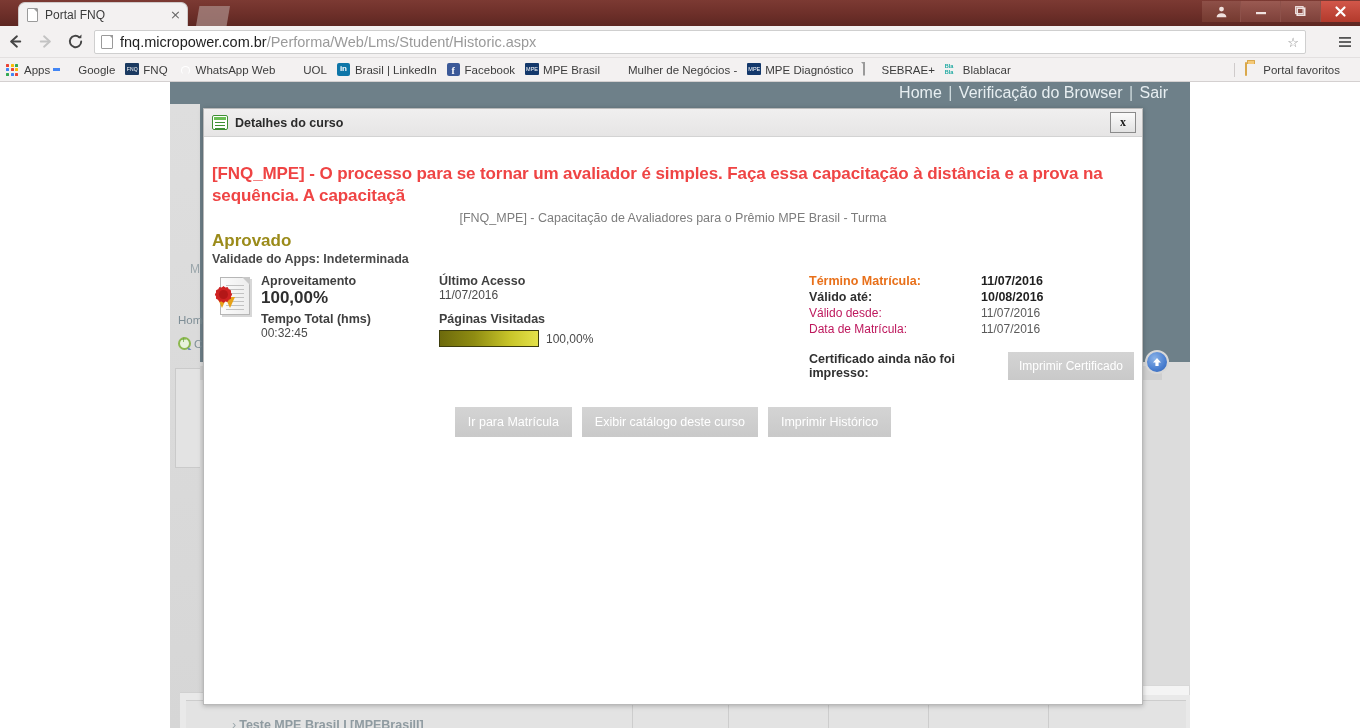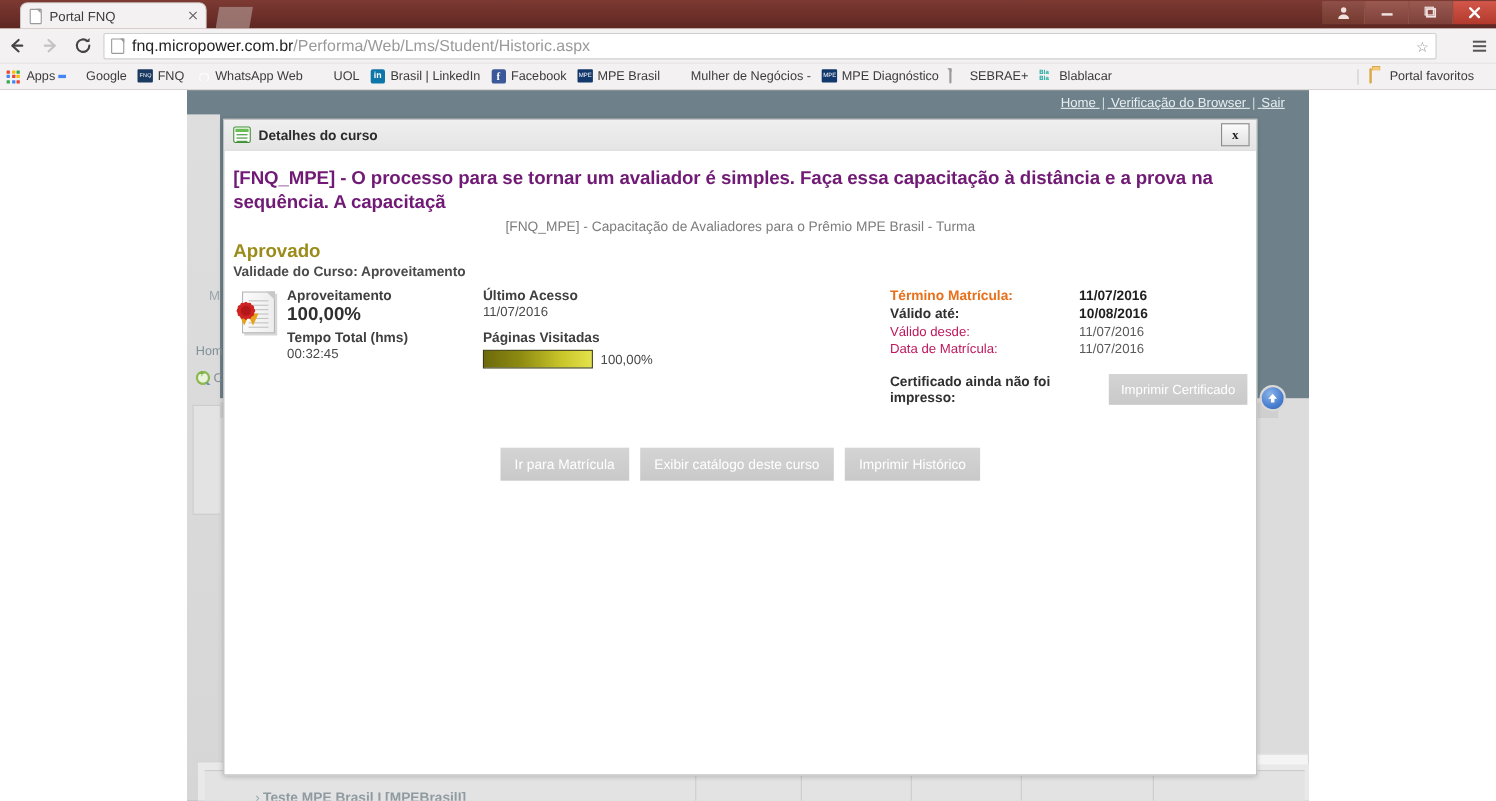--- a/index.html
+++ b/index.html
@@ -176,21 +176,21 @@
   .site-bg { position:absolute; inset:0; background:#ffffff; }
   .site-band {
     position: absolute; left: 170px; top: 0; width: 1020px; height: 646px;
     background: #6e8089;
   }
   .site-topbar {
     position: absolute; left: 170px; top: 0; width: 1020px; height: 22px;
     background: #6e8089; display:flex; align-items:center; justify-content:flex-end;
     padding-right: 22px;
   }
-  .topbar-links { font-size: 12px; color: #e7eef1; white-space: nowrap; text-decoration: underline; }
+  .topbar-links { font-size: 16px; color: #e7eef1; white-space: nowrap; }
   .topbar-links span.sep { color:#cfdadd; margin:0 2px; }
 
   
   .site-left {
     position: absolute; left: 170px; top: 22px; width: 30px; height: 624px;
     background: linear-gradient(to bottom,#dedede,#d6d6d6);
   }
   .frag { position:absolute; white-space:nowrap; overflow:hidden; }
   .frag.m { top:180px; left:190px; color:#9aa6ab; font-size:12px;}
   .frag.home { top:232px; left:178px; color:#7f8f97; font-size:11.5px;}
@@ -265,22 +265,22 @@
     position:absolute; right:6px; top:3px; width: 26px; height: 21px;
     background: linear-gradient(to bottom,#fbfbfb,#e2e2e2);
     border:1px solid #8b8b8b;
     display:flex; align-items:center; justify-content:center;
     font-size:12px; font-weight:bold; color:#1a1a1a; cursor:pointer;
     font-family:"Liberation Serif", serif;
   }
   .modal-body { padding: 14px 0 0 0; position:relative; height: 567px; }
 
   .course-title {
-    margin: 0 8px 0 8px; padding-left: 0;
-    font-size: 17px; font-weight: bold; color: #701a75; line-height: 22px;
+    margin: 12px 8px 0 8px; padding-left: 0;
+    font-size: 17px; font-weight: bold; color: #ef4444; line-height: 22px;
     font-family:"Liberation Sans", sans-serif;
     letter-spacing: -0.1px;
   }
   .course-sub {
     text-align: center; font-size: 12.5px; color:#7d7d7d; margin-top: 4px;
   }
   .status {
     margin: 6px 0 0 8px; font-size: 17px; font-weight: bold; color:#9b8b1a;
   }
   .validity {
@@ -581,21 +581,21 @@
       <div class="modal-header">
         <span class="modal-icon"></span>
         <span class="modal-title">Detalhes do curso</span>
         <div class="modal-close">x</div>
       </div>
 
       <div class="modal-body">
         <div class="course-title">[FNQ_MPE] - O processo para se tornar um avaliador é simples. Faça essa capacitação à distância e a prova na sequência. A capacitaçã</div>
         <div class="course-sub">[FNQ_MPE] - Capacitação de Avaliadores para o Prêmio MPE Brasil - Turma</div>
         <div class="status">Aprovado</div>
-        <div class="validity">Validade do Curso: Aproveitamento</div>
+        <div class="validity">Validade do Apps: Indeterminada</div>
 
         <div class="info-grid">
 
           <div class="cert-icon">
             <div class="paper"></div>
             <div class="fold" style="left:30px"></div>
             <div class="lines">
                 <i></i>
                 <i></i>
                 <i></i>

